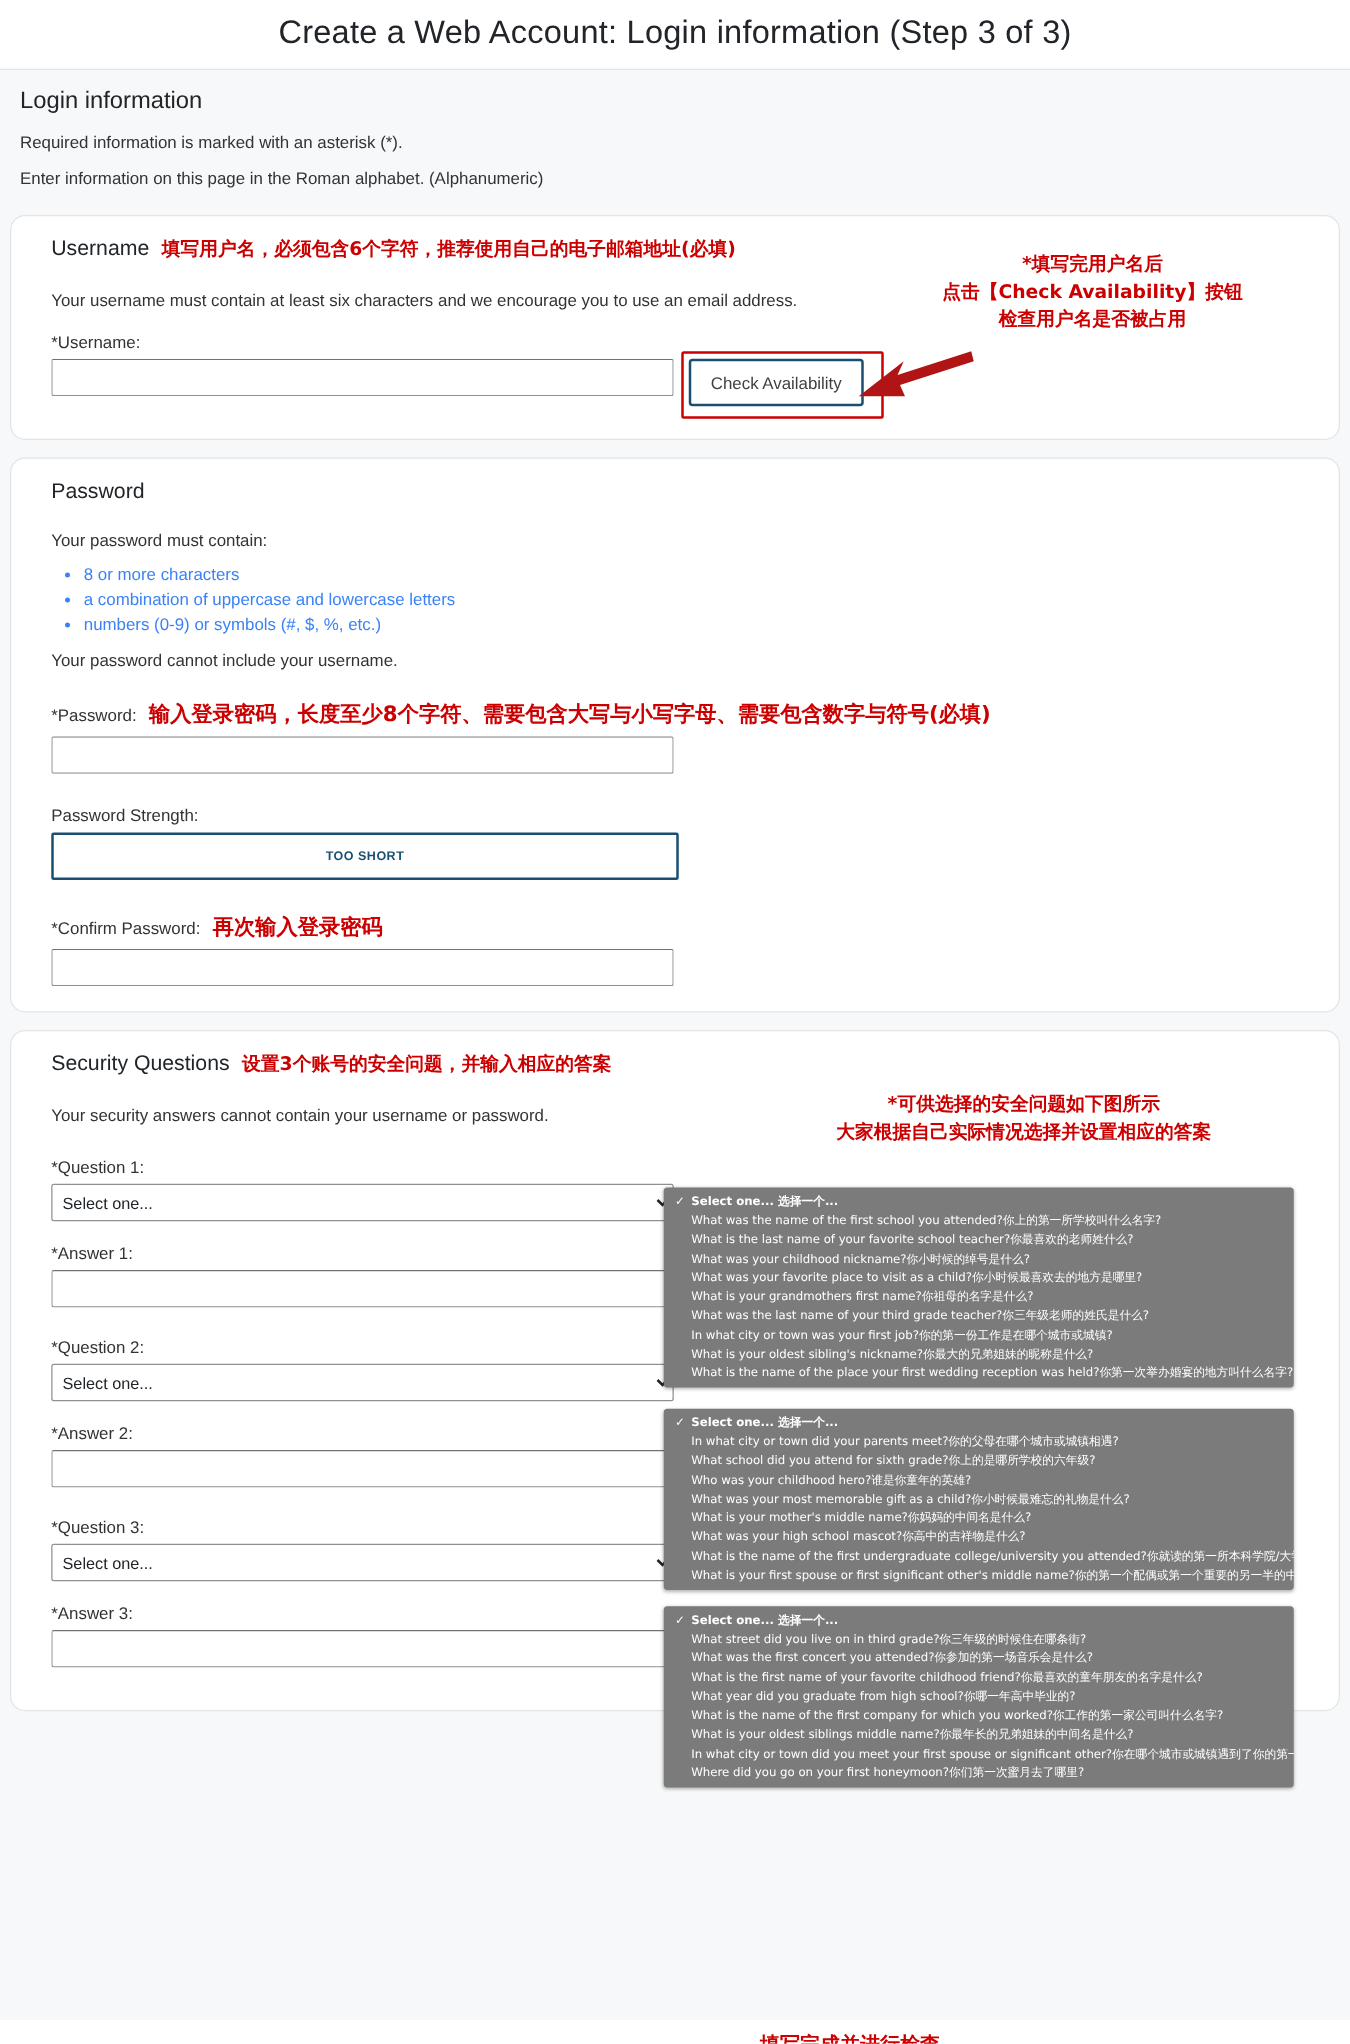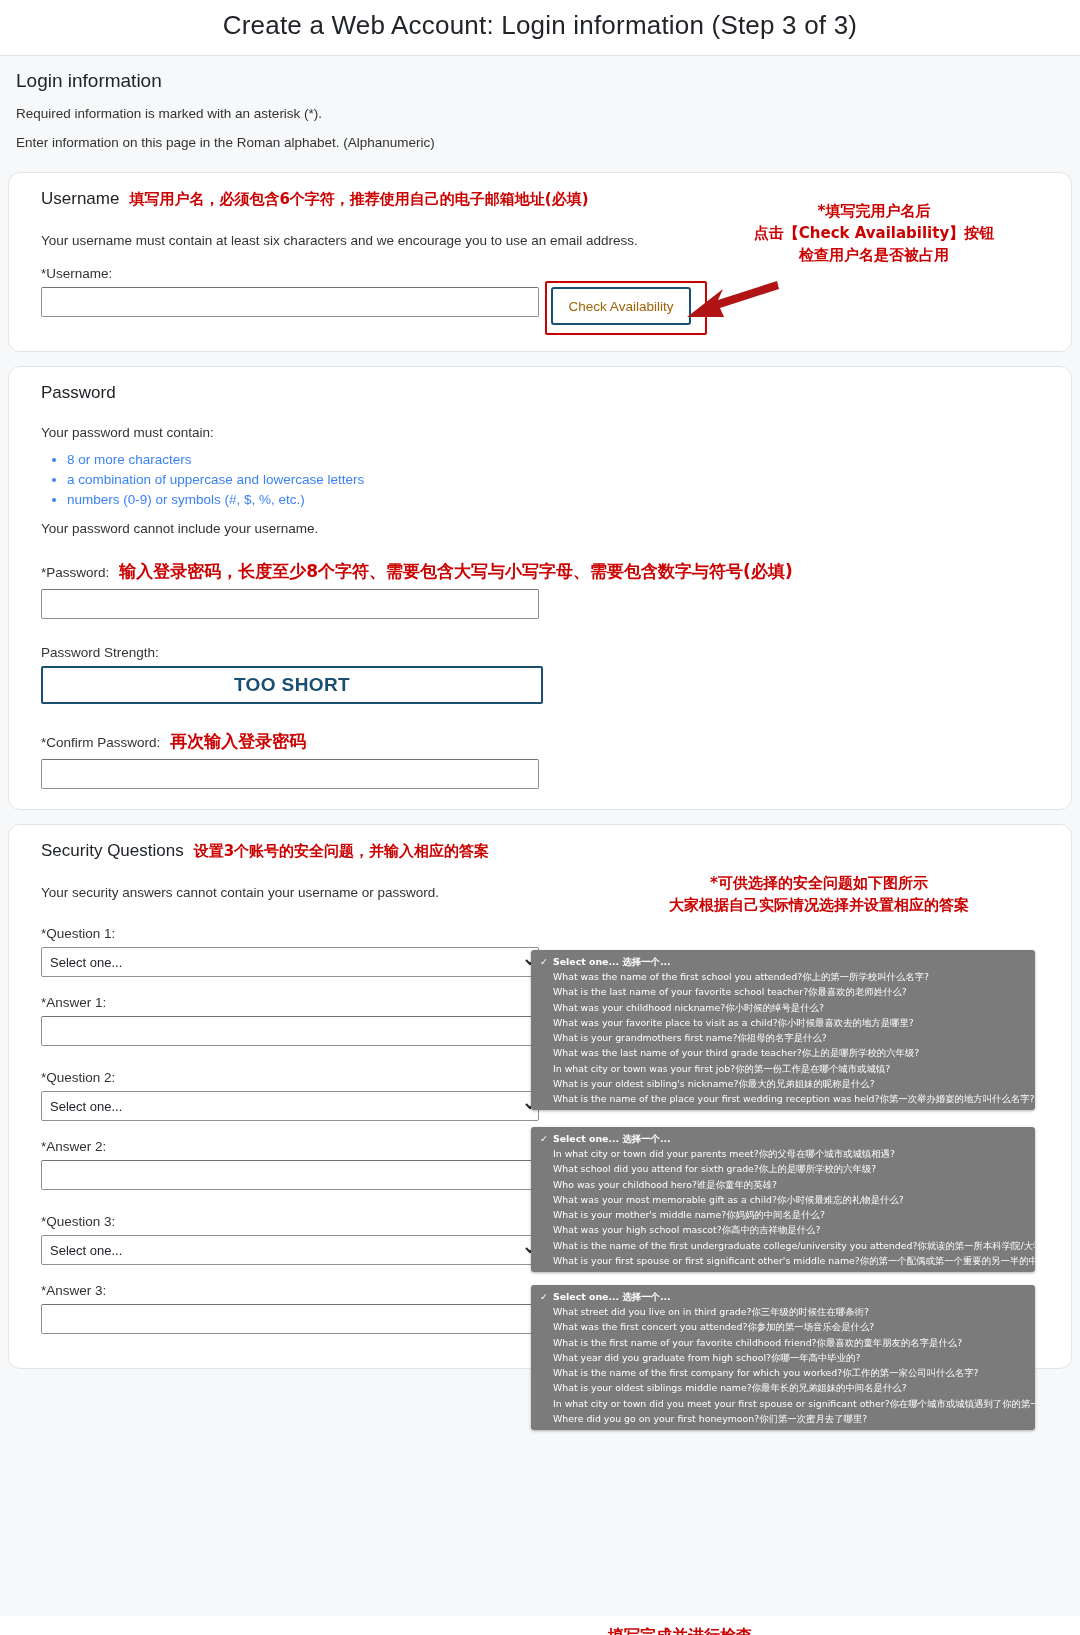--- a/index.html
+++ b/index.html
@@ -34,29 +34,29 @@
   label.fld{display:block;font-size:13.5px;color:#333;margin:18px 0 6px 0;}
   label.fld .cn{font-size:17px;}
   input.txt{
     width:498px;height:30px;box-sizing:border-box;border:1px solid #8d9194;
     border-top-color:#6f7376;background:#fff;border-radius:2px;outline:none;
     font-family:"Liberation Sans",sans-serif;font-size:13px;padding:0 6px;
   }
   .row-user{display:flex;align-items:flex-start;gap:0;position:relative;}
   .btn-check{
     margin-left:12px;width:140px;height:38px;background:#ffffff;
-    border:2px solid #1b4f72;border-radius:3px;color:#a16207;
+    border:2px solid #1b4f72;border-radius:3px;color:#404040;
     font-size:13.5px;font-family:"Liberation Sans",sans-serif;cursor:pointer;
     display:flex;align-items:center;justify-content:center;
   }
   .redbox{position:absolute;border:2px solid #cc0000;border-radius:2px;pointer-events:none;}
   .strength{
     width:498px;height:34px;border:2px solid #1b4f72;border-radius:2px;background:#fff;
     display:flex;align-items:center;justify-content:center;
-    color:#1b4f72;font-weight:bold;font-size:19px;letter-spacing:.4px;
+    color:#1b4f72;font-weight:bold;font-size:10px;letter-spacing:.4px;
   }
   select.sel{
     width:498px;height:30px;box-sizing:border-box;border:1px solid #8d9194;
     background:#fff;border-radius:2px;font-size:13px;padding:0 4px;
     font-family:"Liberation Sans",sans-serif;color:#212529;
   }
   .note-block{position:absolute;text-align:center;line-height:1.45;}
   .dropdown{
     position:absolute;background:#7b7b7b;color:#ffffff;border-radius:3px;
     padding:4px 0 4px 0;font-size:9.4px;line-height:1.62;
@@ -159,21 +159,21 @@
     <input class="txt" type="text" value="" style="">
 
     
     <div class="dropdown" id="dd0" style="left:522px;top:125px;width:504px;">
         <div class="opt sel-opt">Select one... 选择一个...</div>
         <div class="opt">What was the name of the first school you attended?你上的第一所学校叫什么名字?</div>
         <div class="opt">What is the last name of your favorite school teacher?你最喜欢的老师姓什么?</div>
         <div class="opt">What was your childhood nickname?你小时候的绰号是什么?</div>
         <div class="opt">What was your favorite place to visit as a child?你小时候最喜欢去的地方是哪里?</div>
         <div class="opt">What is your grandmothers first name?你祖母的名字是什么?</div>
-        <div class="opt">What was the last name of your third grade teacher?你上的是哪所学校的六年级?</div>
+        <div class="opt">What was the last name of your third grade teacher?你三年级老师的姓氏是什么?</div>
         <div class="opt">In what city or town was your first job?你的第一份工作是在哪个城市或城镇?</div>
         <div class="opt">What is your oldest sibling's nickname?你最大的兄弟姐妹的昵称是什么?</div>
         <div class="opt">What is the name of the place your first wedding reception was held?你第一次举办婚宴的地方叫什么名字?</div>
       </div>
     <div class="dropdown" id="dd1" style="left:522px;top:302px;width:504px;">
         <div class="opt sel-opt">Select one... 选择一个...</div>
         <div class="opt">In what city or town did your parents meet?你的父母在哪个城市或城镇相遇?</div>
         <div class="opt">What school did you attend for sixth grade?你上的是哪所学校的六年级?</div>
         <div class="opt">Who was your childhood hero?谁是你童年的英雄?</div>
         <div class="opt">What was your most memorable gift as a child?你小时候最难忘的礼物是什么?</div>

